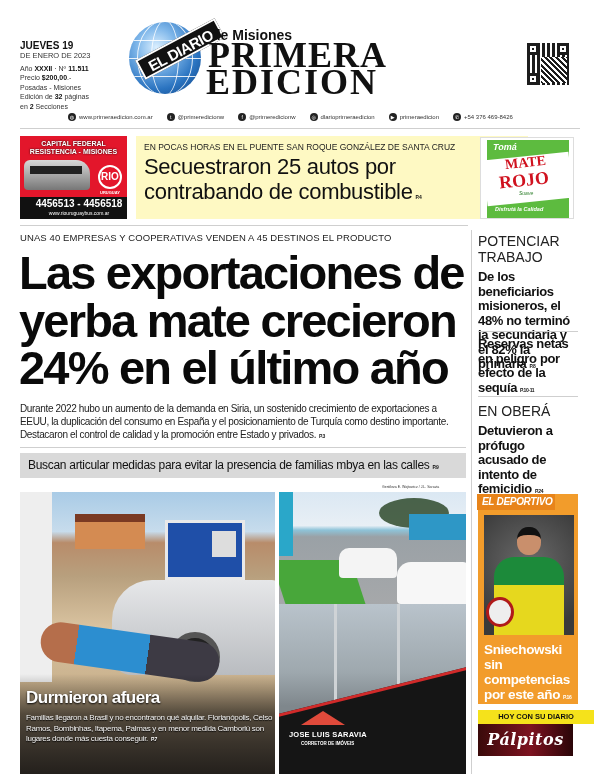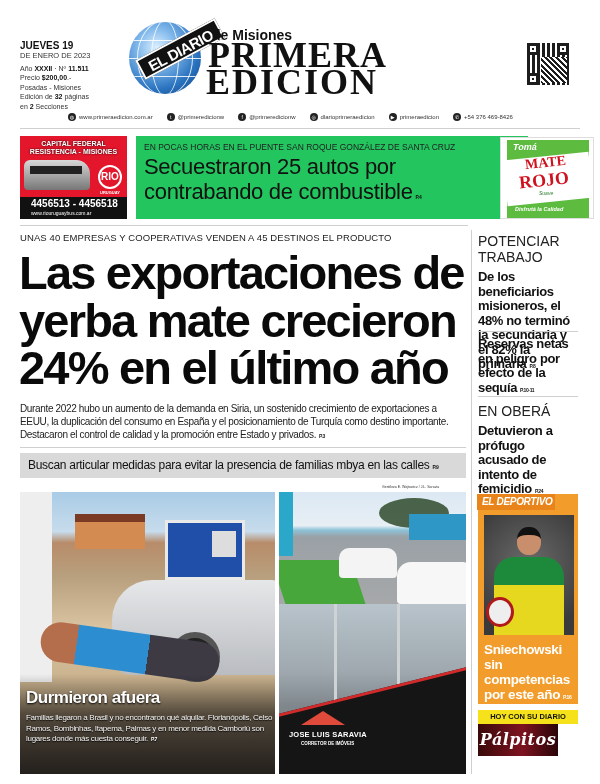--- a/index.html
+++ b/index.html
@@ -39,30 +39,30 @@
   .social .ic { width: 8px; height: 8px; border-radius: 50%; background: #222; display: inline-block; color: #fff; font-size: 5px; text-align: center; line-height: 8px; }
   .rule { left: 20px; width: 560px; height: 1px; background: #cfcfcf; }
 
   
   .ad-rio { left: 20px; top: 136px; width: 107px; height: 83px; background: #e3162b; overflow: hidden; }
   .ad-rio .t1 { position: absolute; top: 4px; left: 0; right: 0; text-align: center; color: #fff; font-weight: bold; font-size: 7px; line-height: 8px; text-shadow: 0 0 2px #000; }
   .ad-rio .bus { position: absolute; left: 4px; top: 24px; width: 66px; height: 30px; background: linear-gradient(#d9d9d9, #777); border-radius: 6px 14px 4px 4px; }
   .ad-rio .bus::before { content: ""; position: absolute; left: 6px; top: 6px; width: 52px; height: 8px; background: #222; }
   .ad-rio .logo { position: absolute; left: 78px; top: 29px; width: 24px; height: 24px; border-radius: 50%; border: 2px solid #fff; color: #fff; font-weight: bold; font-size: 10px; text-align: center; line-height: 20px; }
   .ad-rio .uru { position: absolute; left: 75px; top: 54px; width: 30px; text-align: center; font-size: 4px; color: #fff; font-weight: bold; }
-  .ad-rio .bar { position: absolute; left: 0; right: 0; bottom: 0; height: 22px; background: #111; color: #fff; text-align: left; padding-left: 11px; }
+  .ad-rio .bar { position: absolute; left: 0; right: 0; bottom: 0; height: 22px; background: #111; color: #fff; text-align: center; padding-left: 11px; }
   .ad-rio .phone { font-weight: bold; font-size: 10px; line-height: 12px; padding-top: 1px; }
   .ad-rio .web { font-size: 5px; line-height: 7px; }
 
-  .news-box { left: 136px; top: 136px; width: 392px; height: 83px; background: #22c55e; padding: 6px 8px; }
+  .news-box { left: 136px; top: 136px; width: 392px; height: 83px; background: #fef9c3; padding: 6px 8px; }
   .news-box .kicker { font-size: 8.5px; color: #222; line-height: 10px; }
   .news-box .headline { font-size: 22px; line-height: 25px; color: #111; margin-top: 2px; letter-spacing: -0.3px; }
   .pref { font-size: 5px; font-weight: bold; vertical-align: baseline; margin-left: 3px; }
 
-  .ad-mate { left: 500px; top: 137px; width: 94px; height: 82px; background: #fff; border: 1px solid #ddd; overflow: hidden; padding-left: 12px; }
+  .ad-mate { left: 480px; top: 137px; width: 94px; height: 82px; background: #fff; border: 1px solid #ddd; overflow: hidden; padding-left: 12px; }
   .ad-mate .green { position: absolute; left: 6px; top: 2px; width: 82px; height: 78px; background: #5dbb3f; }
   .ad-mate .toma { position: absolute; left: 12px; top: 4px; color: #fff; font-style: italic; font-weight: bold; font-size: 9px; }
   .ad-mate .ribbon { position: absolute; left: 4px; top: 18px; width: 86px; height: 46px; background: #fff; transform: rotate(-6deg); }
   .ad-mate .mate { position: absolute; left: 24px; top: 18px; font-family: "Liberation Serif", serif; font-weight: bold; color: #d0121f; font-size: 14px; line-height: 14px; transform: rotate(-6deg); }
   .ad-mate .rojo { position: absolute; left: 18px; top: 33px; font-family: "Liberation Serif", serif; font-weight: bold; color: #d0121f; font-size: 18px; line-height: 18px; transform: rotate(-6deg); }
   .ad-mate .suave { position: absolute; left: 38px; top: 52px; font-size: 5px; color: #2d7f2a; font-style: italic; }
   .ad-mate .calidad { position: absolute; left: 14px; top: 68px; color: #fff; font-style: italic; font-weight: bold; font-size: 5.5px; }
 
   
   .main-kicker { left: 20px; top: 232px; font-size: 9.5px; color: #222; letter-spacing: 0.1px; }
@@ -119,22 +119,22 @@
 
   .deport { left: 478px; top: 494px; width: 100px; height: 210px; background: #f29c2b; }
   .deport .tag { position: absolute; left: -1px; top: 0; width: 78px; height: 16px; background: #e8841a; color: #fff; font-weight: bold; font-style: italic; font-size: 10px; line-height: 16px; padding-left: 5px; letter-spacing: -0.3px; }
   .deport .pic { position: absolute; left: 6px; top: 21px; width: 90px; height: 120px; background: radial-gradient(circle at 50% 40%, #6a6a6a 0%, #3a3a3a 80%); overflow: hidden; }
   .deport .pic .head { position: absolute; left: 33px; top: 12px; width: 24px; height: 28px; border-radius: 45%; background: #c98f6c; border-top: 8px solid #111; }
   .deport .pic .body { position: absolute; left: 10px; top: 42px; width: 70px; height: 80px; background: linear-gradient(180deg, #1c8a3a 0 35%, #e6d81e 35% 100%); border-radius: 20px 20px 0 0; }
   .deport .pic .helmet { position: absolute; left: 2px; top: 82px; width: 28px; height: 30px; border-radius: 50%; background: #eee; border: 3px solid #b01a1a; }
   .deport .text { position: absolute; left: 6px; top: 148px; width: 92px; color: #fff; font-size: 13.5px; line-height: 15px; font-weight: bold; letter-spacing: -0.35px; }
   .deport .text .pref { color: #fff; }
 
-  .hoy { left: 478px; top: 710px; width: 100px; height: 14px; background: #f5e21b; color: #111; font-weight: bold; font-size: 7.5px; line-height: 14px; text-align: center; }
-  .palpitos { left: 478px; top: 724px; width: 80px; height: 32px; background: linear-gradient(90deg, #3a0a0a, #7d1320 55%, #2a0508); color: #fff; font-weight: bold; font-style: italic; font-size: 16px; line-height: 32px; text-align: center; letter-spacing: 0.5px; font-family: "DejaVu Serif", serif; }
+  .hoy { left: 478px; top: 710px; width: 116px; height: 14px; background: #f5e21b; color: #111; font-weight: bold; font-size: 7.5px; line-height: 14px; text-align: center; }
+  .palpitos { left: 478px; top: 724px; width: 95px; height: 32px; background: linear-gradient(90deg, #3a0a0a, #7d1320 55%, #2a0508); color: #fff; font-weight: bold; font-style: italic; font-size: 16px; line-height: 32px; text-align: center; letter-spacing: 0.5px; font-family: "DejaVu Serif", serif; }
 </style>
 </head>
 <body>
 
 <div class="abs date-block">
   <div class="dow">JUEVES 19</div>
   <div class="dom">DE ENERO DE 2023</div>
   <div><span>Año</span> <b>XXXII</b> <span>· Nº</span> <b>11.511</b></div>
   <div><span>Precio</span> <b>$200,00</b><span>.-</span></div>
   <div>Posadas - Misiones</div>

